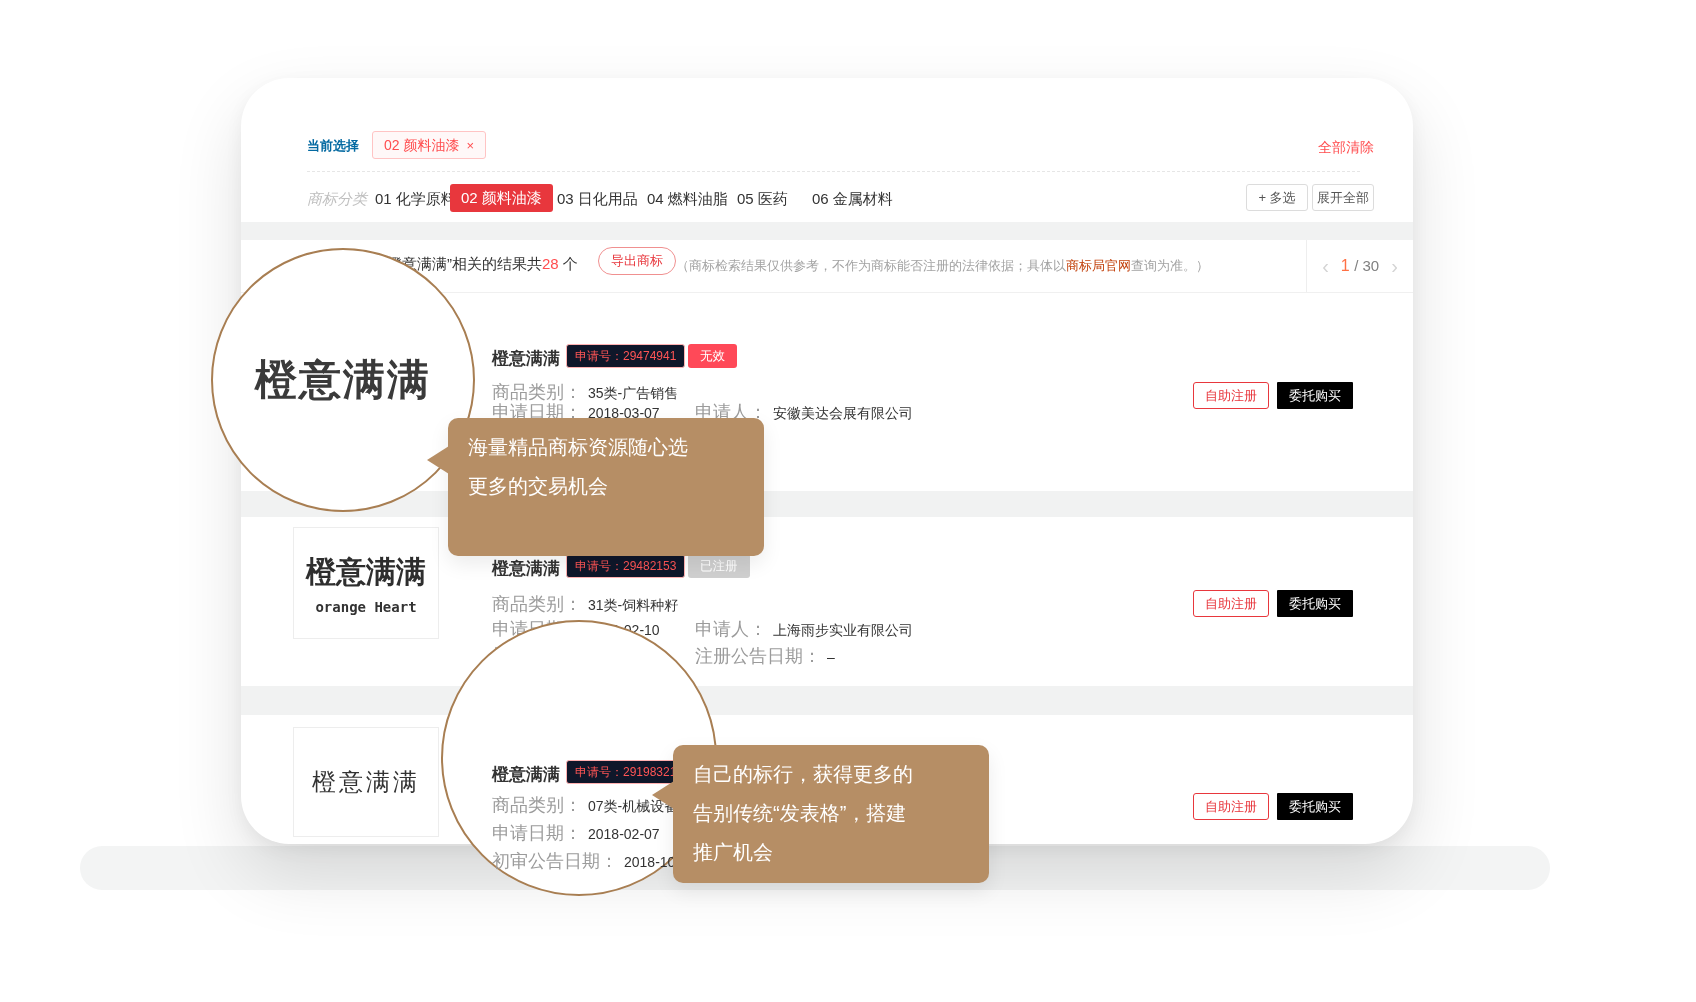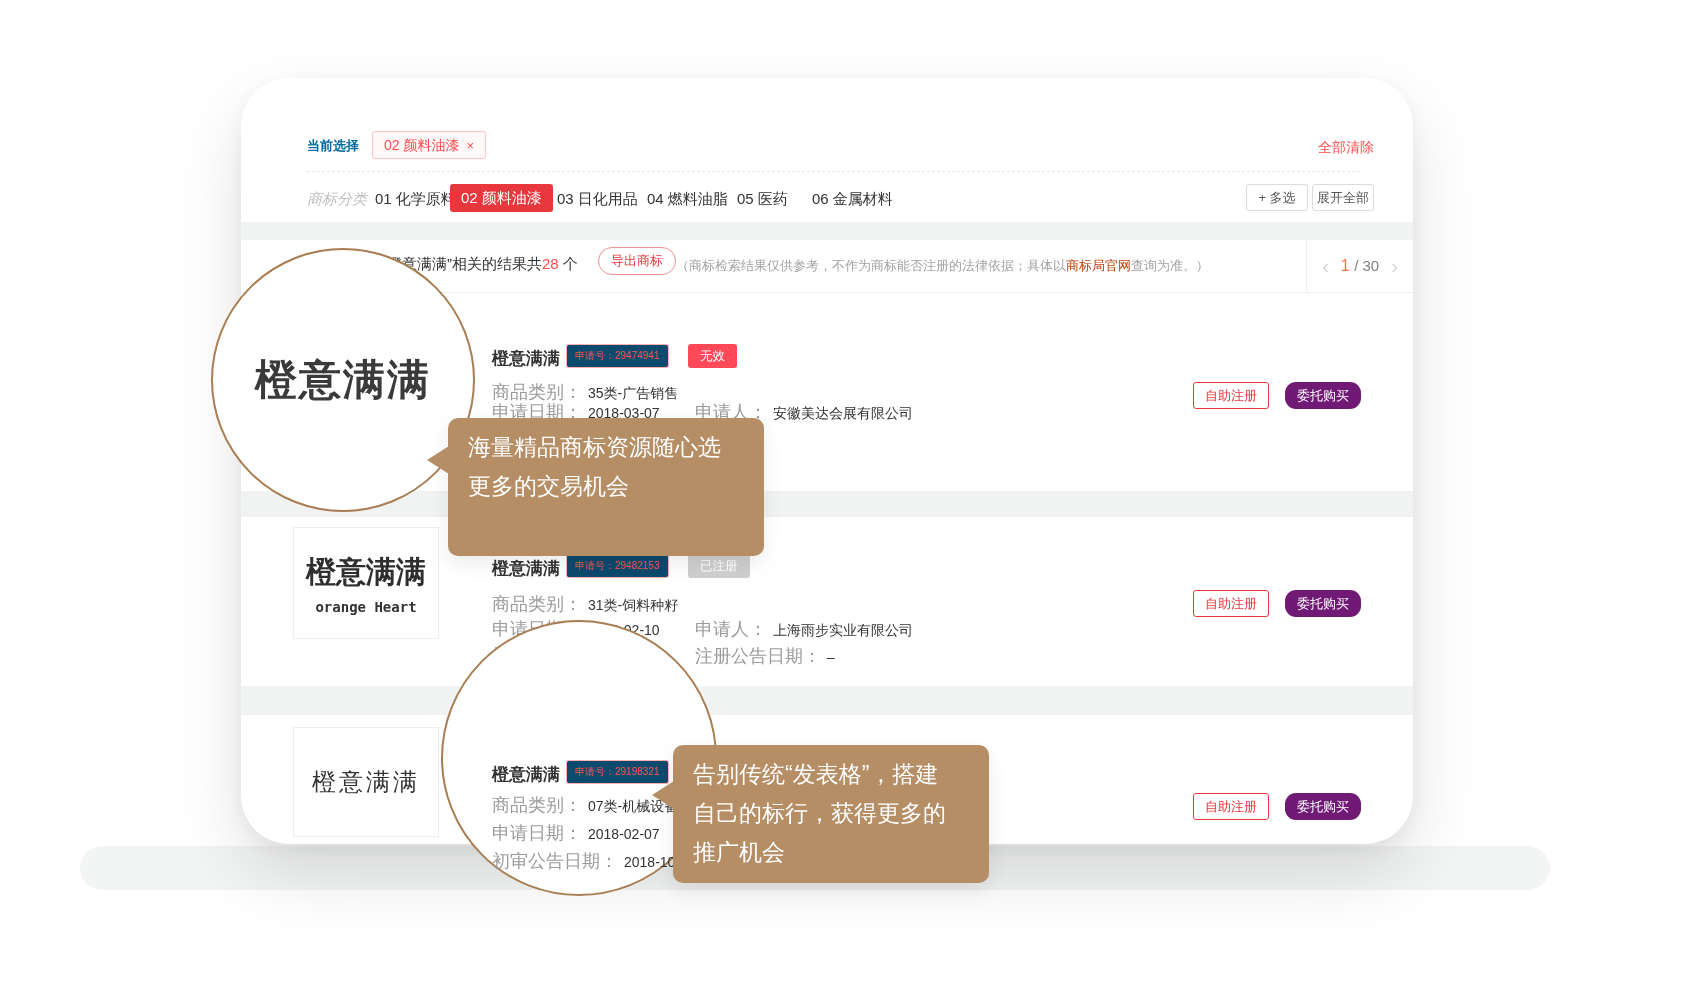--- a/index.html
+++ b/index.html
@@ -44,42 +44,42 @@
   .hline { position:absolute; left:241px; width:1172px; height:1px; background:#f0f0f0; }
 
   .thumb { position:absolute; background:#fff; border:1px solid #ededed;
            display:flex; flex-direction:column; align-items:center; justify-content:center; }
   .thumb-serif { font-family:"DejaVu Serif","Liberation Serif",serif; font-size:30px; font-weight:600; color:#2e2e2e; }
   .thumb-mono { font-family:"DejaVu Sans Mono","Liberation Mono",monospace; font-size:14px; font-weight:bold; color:#333; margin-top:6px; }
   .thumb-plain { font-size:24px; color:#333; letter-spacing:3px; }
 
   .row-name { font-size:17px; font-weight:bold; color:#333; }
   .tag-appno { height:24px; line-height:22px; padding:0 8px; border:1px solid #ffb1b1;
-               background:#0c4a6e; border-radius:3px; color:#ff5555; font-size:10px; }
+               background:#0f172a; border-radius:3px; color:#ff5555; font-size:12px; }
   .badge { height:24px; line-height:24px; padding:0 12px; border-radius:3px; color:#fff; font-size:12.5px; }
   .badge-invalid { background:#ff4958; }
   .badge-registered { background:#cfcfcf; }
   .fld-label { font-size:18px; color:#9b9b9b; }
   .fld-value { font-size:14px; color:#333; margin-left:6px; }
 
   .btn-outline { width:76px; height:27px; line-height:25px; text-align:center; border:1px solid #e8373d;
                  border-radius:3px; color:#e8373d; background:#fff; font-size:13px; cursor:pointer; }
-  .btn-solid { width:76px; height:27px; line-height:27px; text-align:center; border-radius:11px;
-               color:#fff; background:#701a75; font-size:13px; cursor:pointer;margin-left:8px; }
+  .btn-solid { width:76px; height:27px; line-height:27px; text-align:center; border-radius:1px;
+               color:#fff; background:#000000; font-size:13px; cursor:pointer; }
 
   .magnifier { position:absolute; border-radius:50%; background:#fff; border:2px solid #a87e52; }
   .mag1 { left:211px; top:248px; width:264px; height:264px; z-index:45;
           display:flex; align-items:center; justify-content:center; }
   .mag1 .big { font-size:42px; font-weight:bold; color:#3a3a3a; letter-spacing:2px; }
   .mag2 { left:441px; top:620px; width:276px; height:276px; z-index:40; }
 
   .r3detail { z-index:50; }
 
   .tooltip { position:absolute; width:316px; background:#b68e65; border-radius:10px; z-index:60;
-             padding:10px 20px; color:#fff; font-size:23px; line-height:39px;
+             padding:10px 20px; color:#fff; font-size:20px; line-height:39px;
              box-shadow:0 8px 20px rgba(0,0,0,.08); }
   .tooltip .arrow { position:absolute; left:-21px; width:0; height:0;
                     border-top:14px solid transparent; border-bottom:14px solid transparent;
                     border-right:22px solid #b68e65; }
 </style>
 </head>
 <body>
 
 <div class="page">
 
@@ -166,18 +166,18 @@
   </div>
 
   <div class="tooltip" style="left:448px; top:418px; height:138px;">
     <span class="arrow" style="top:28px;"></span>
     <div>海量精品商标资源随心选</div>
     <div>更多的交易机会</div>
   </div>
 
   <div class="tooltip" style="left:673px; top:745px; height:138px;">
     <span class="arrow" style="top:36px;"></span>
+    <div>自己的标行，获得更多的</div>
     <div>告别传统“发表格”，搭建</div>
-    <div>自己的标行，获得更多的</div>
     <div>推广机会</div>
   </div>
 
 </div>
 
 </body></html>

